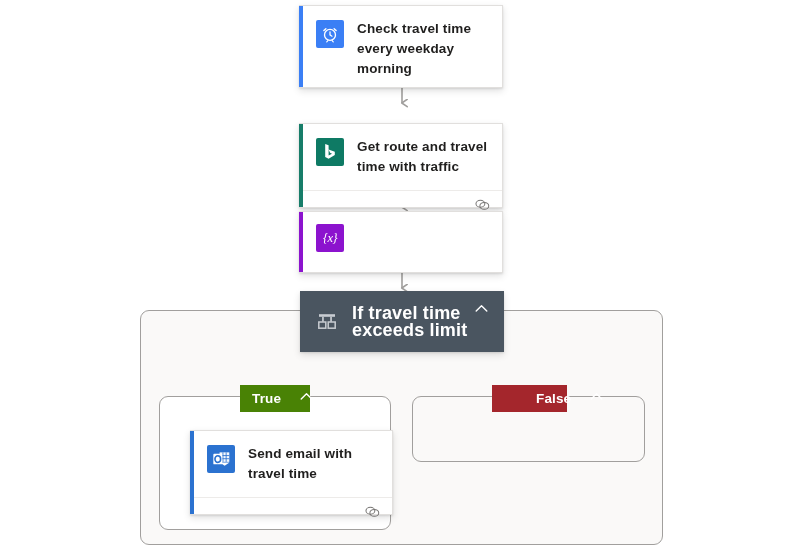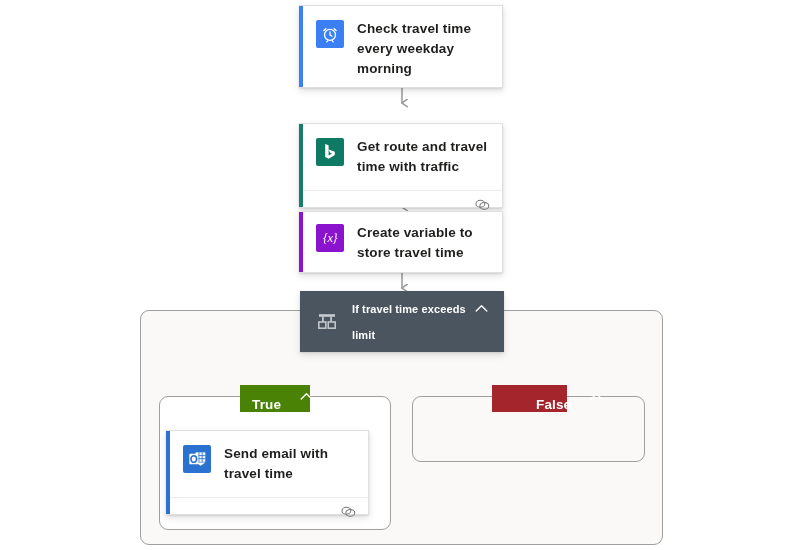--- a/index.html
+++ b/index.html
@@ -101,23 +101,23 @@
     width: 26px;
     height: 26px;
     flex: 0 0 26px;
     display: flex;
     align-items: center;
     justify-content: center;
     margin-right: 12px;
   }
   .cond-title {
     flex: 1 1 auto;
-    font-size: 11px;
+    font-size: 18px;
     font-weight: 600;
-    line-height: 26px;
+    line-height: 17px;
     color: #ffffff;
     letter-spacing: 0.01em;
   }
   .chevron-btn {
     flex: 0 0 auto;
     width: 22px;
     height: 22px;
     display: flex;
     align-items: center;
     justify-content: center;
@@ -140,21 +140,21 @@
     border-radius: 9px;
   }
   .branch-box.filled { background: #ffffff; }
   .branch-box.empty  { background: transparent; }
 
   
   .pill {
     position: absolute;
     box-sizing: border-box;
     display: flex;
-    align-items: flex-end;
+    align-items: center;
     padding: 0 9px 0 12px;
     height: 27px;
     color: #ffffff;
     font-size: 13.5px;
     font-weight: 700;
     letter-spacing: 0.01em;
   }
   .pill .pill-label { margin-right: 14px; }
   .pill .chevron-btn { margin-top: 0; }
 
@@ -236,21 +236,20 @@
     </div>
   </div>
 
   <div class="card" style="left:299px; top:211px; width:204px; height:62px;">
     <div class="accent" style="background:#8c13ce;"></div>
     <div class="card-main" style="padding-top:11px; padding-bottom:11px;">
       <div class="card-icon" style="background:#8c13ce;">
           <span style="color:#ffffff; font-size:12.5px; font-family:'Liberation Serif', serif;
                        font-style:italic; letter-spacing:-0.5px;">{x}</span>
       </div>
-      <div class="card-title nosel">Create variable to store travel time</div>
     </div>
   </div>
 
   <div class="cond-header" style="left:300px; top:291px; width:204px; height:61px;">
     <div class="cond-icon">
       <svg width="20" height="19" viewBox="0 0 20 19" aria-hidden="true">
         <rect x="2.0" y="2.2" width="16" height="2.6" fill="#c8ccd1"></rect>
         <rect x="5.1" y="4.8" width="1.7" height="5.0" fill="#c8ccd1"></rect>
         <rect x="13.2" y="4.8" width="1.7" height="5.0" fill="#c8ccd1"></rect>
         <rect x="1.8" y="10.0" width="7.0" height="6.2" fill="none" stroke="#c8ccd1" stroke-width="1.5"></rect>
@@ -276,21 +275,21 @@
 
   <div class="pill" style="left:492px; top:385px; width:75px; background:#a4262c;padding-left:44px;">
     <span class="pill-label nosel">False</span>
     <span class="chevron-btn">
       <svg width="13" height="9" viewBox="0 0 13 9" aria-hidden="true">
         <path d="M1.2,7.0 L6.5,1.8 L11.8,7.0" fill="none" stroke="#ffffff" stroke-width="1.4" stroke-linecap="round" stroke-linejoin="round"></path>
       </svg>
     </span>
   </div>
 
-  <div class="card" style="left:166px; top:430px; width:203px; height:85px;">
+  <div class="card" style="left:190px; top:430px; width:203px; height:85px;">
     <div class="accent" style="background:#2b72d0;"></div>
     <div class="card-main">
       <div class="card-icon" style="background:#2b72d0;">
         <svg width="19" height="18" viewBox="0 0 20 18" aria-hidden="true">
           <rect x="8.0" y="2.0" width="10.2" height="10.0" fill="#ffffff" opacity="0.95"></rect>
           <path d="M8.0 5.4 H18.2 M8.0 8.7 H18.2 M11.5 2.0 V12.0 M14.9 2.0 V12.0" stroke="#2b72d0" stroke-width="0.9"></path>
           <rect x="1.4" y="3.6" width="9.4" height="11.0" rx="0.9" fill="#ffffff"></rect>
           <ellipse cx="6.1" cy="9.1" rx="3.0" ry="3.5" fill="none" stroke="#2b72d0" stroke-width="1.7"></ellipse>
           <path d="M8.2 12.6 H18.4 L13.3 16.2 Z" fill="#ffffff"></path>
         </svg>

